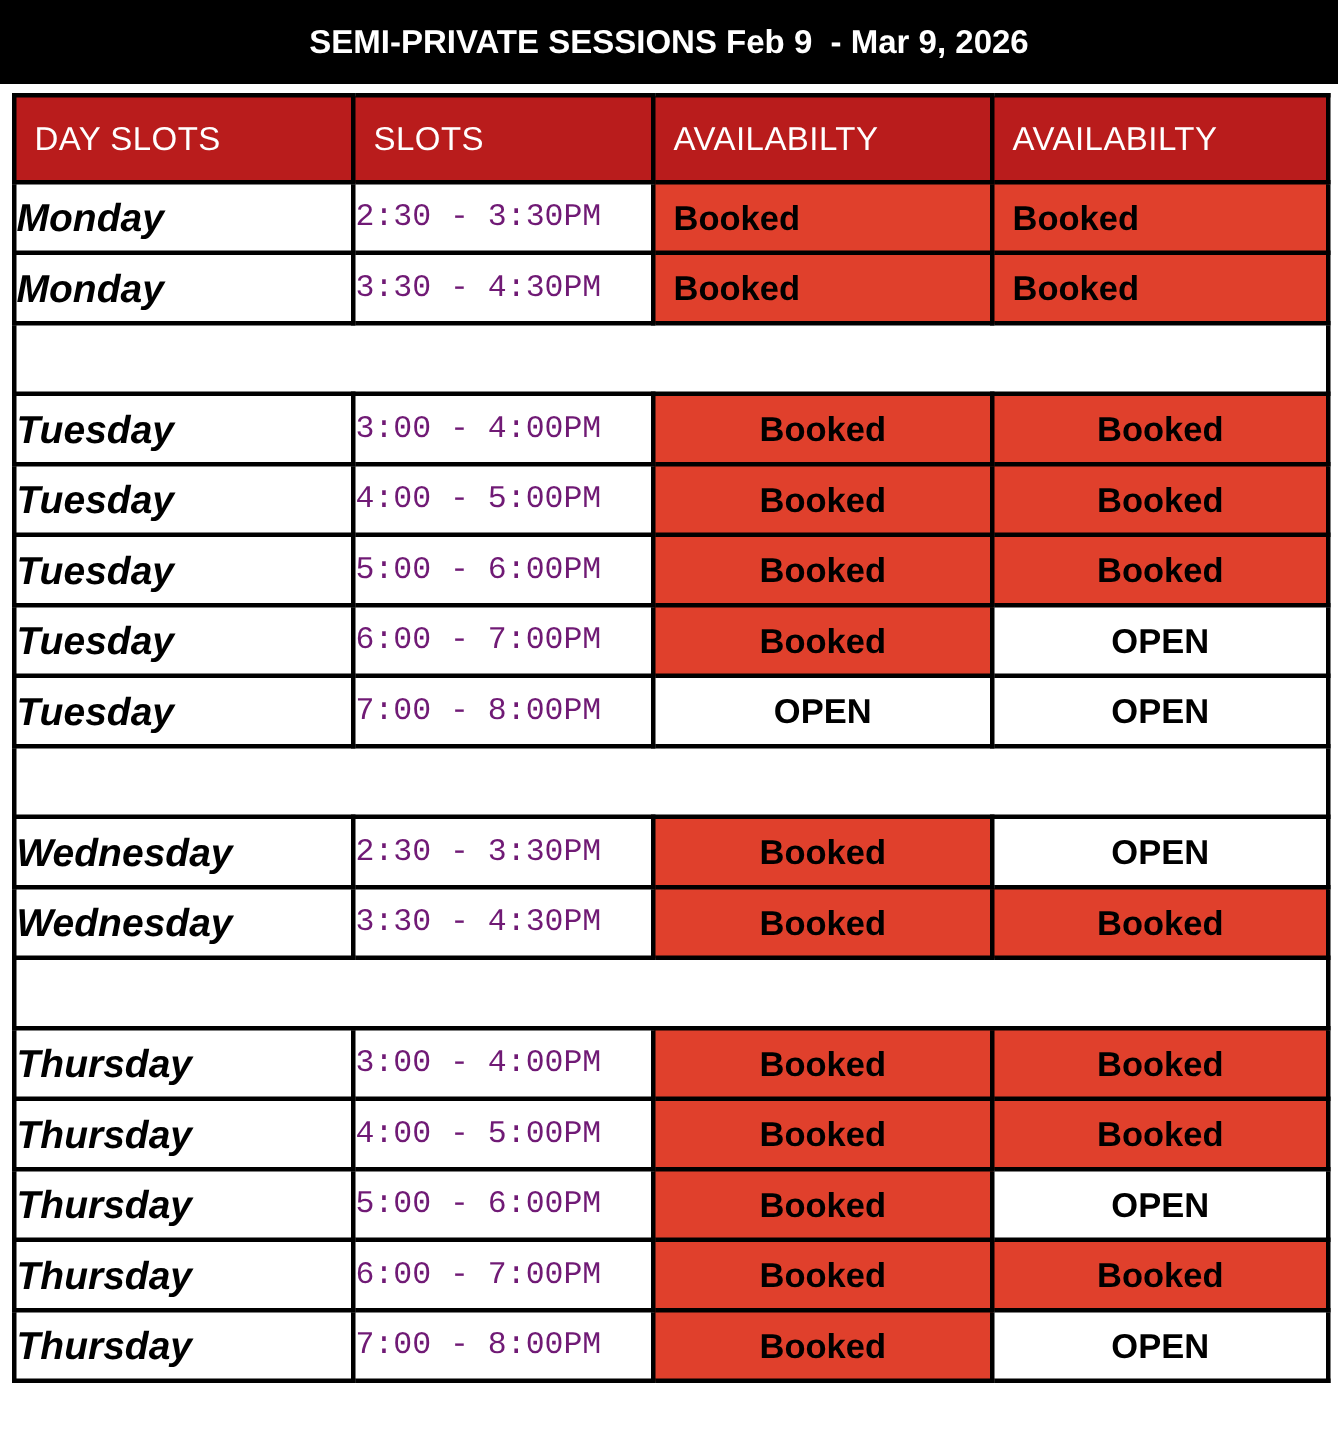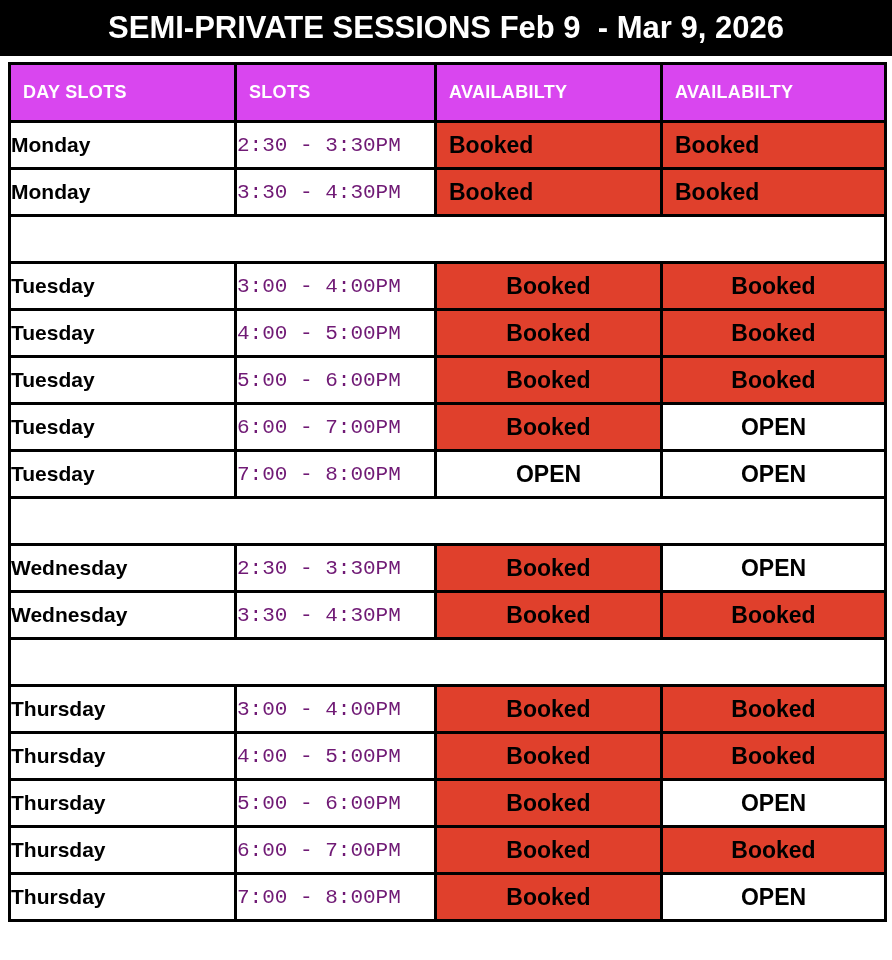--- a/index.html
+++ b/index.html
@@ -21,21 +21,21 @@
     position: relative;
   }
   
   .title-bar {
     background: #000000;
     color: #ffffff;
     height: 56px;
     display: flex;
     align-items: center;
     justify-content: center;
-    font-size: 31px;
+    font-size: 22px;
     font-weight: bold;
     letter-spacing: 0px;
     white-space: pre;
   }
   
   .table {
     border-collapse: collapse;
     table-layout: fixed;
     width: 876px;
     margin: 6px 8px 0 8px;
@@ -47,35 +47,36 @@
     vertical-align: middle;
     box-sizing: border-box;
   }
   col.c-day   { width: 226px; }
   col.c-time  { width: 200px; }
   col.c-av1   { width: 226px; }
   col.c-av2   { width: 224px; }
 
   
   .hdr td {
-    background: #d946ef;
+    background: #b91c1c;
     color: #ffffff;
-    font-size: 18px;
-    font-weight: bold;
+    font-size: 22px;
+    font-weight: normal;
     padding-left: 12px;
     height: 58px;
     letter-spacing: 0.3px;
   }
   
   .day-cell {
-    font-size: 21px;
+    font-size: 26px;
     font-weight: bold;
     color: #000000;
     padding-left: 12px;
     background: #ffffff;
+    font-style: italic;
   }
   .time-cell {
     font-size: 21px;
     font-weight: normal;
     color: #701a75;
     padding-left: 10px;
     background: #ffffff;
     font-family: Liberation Mono, monospace;
   }
   .avail-cell {

